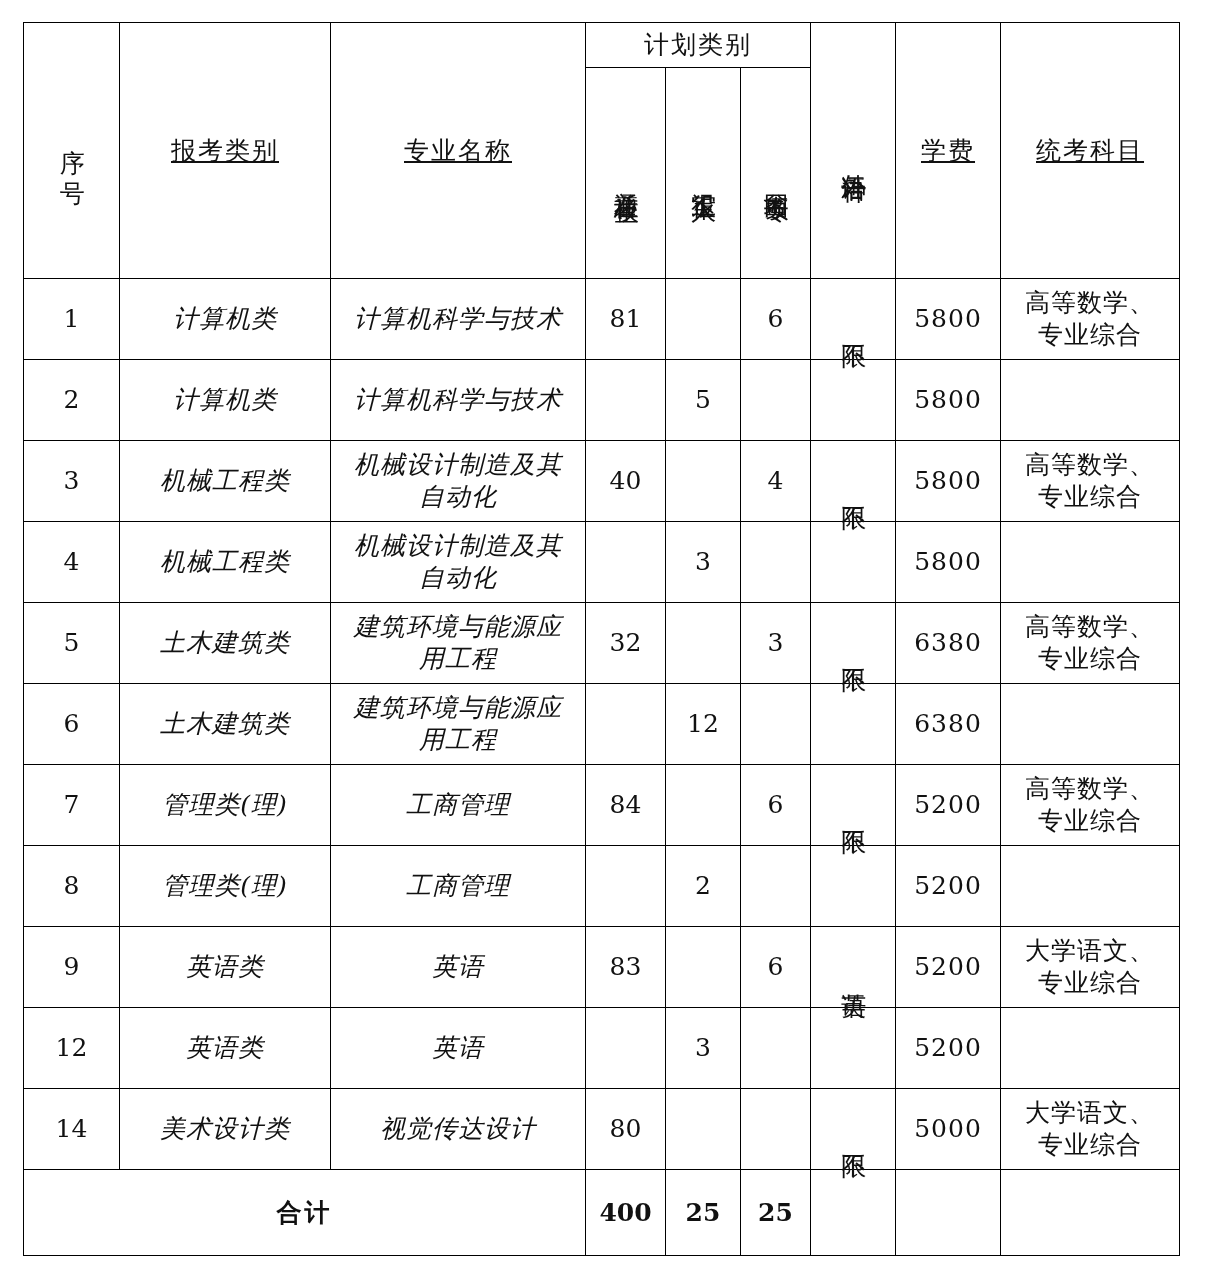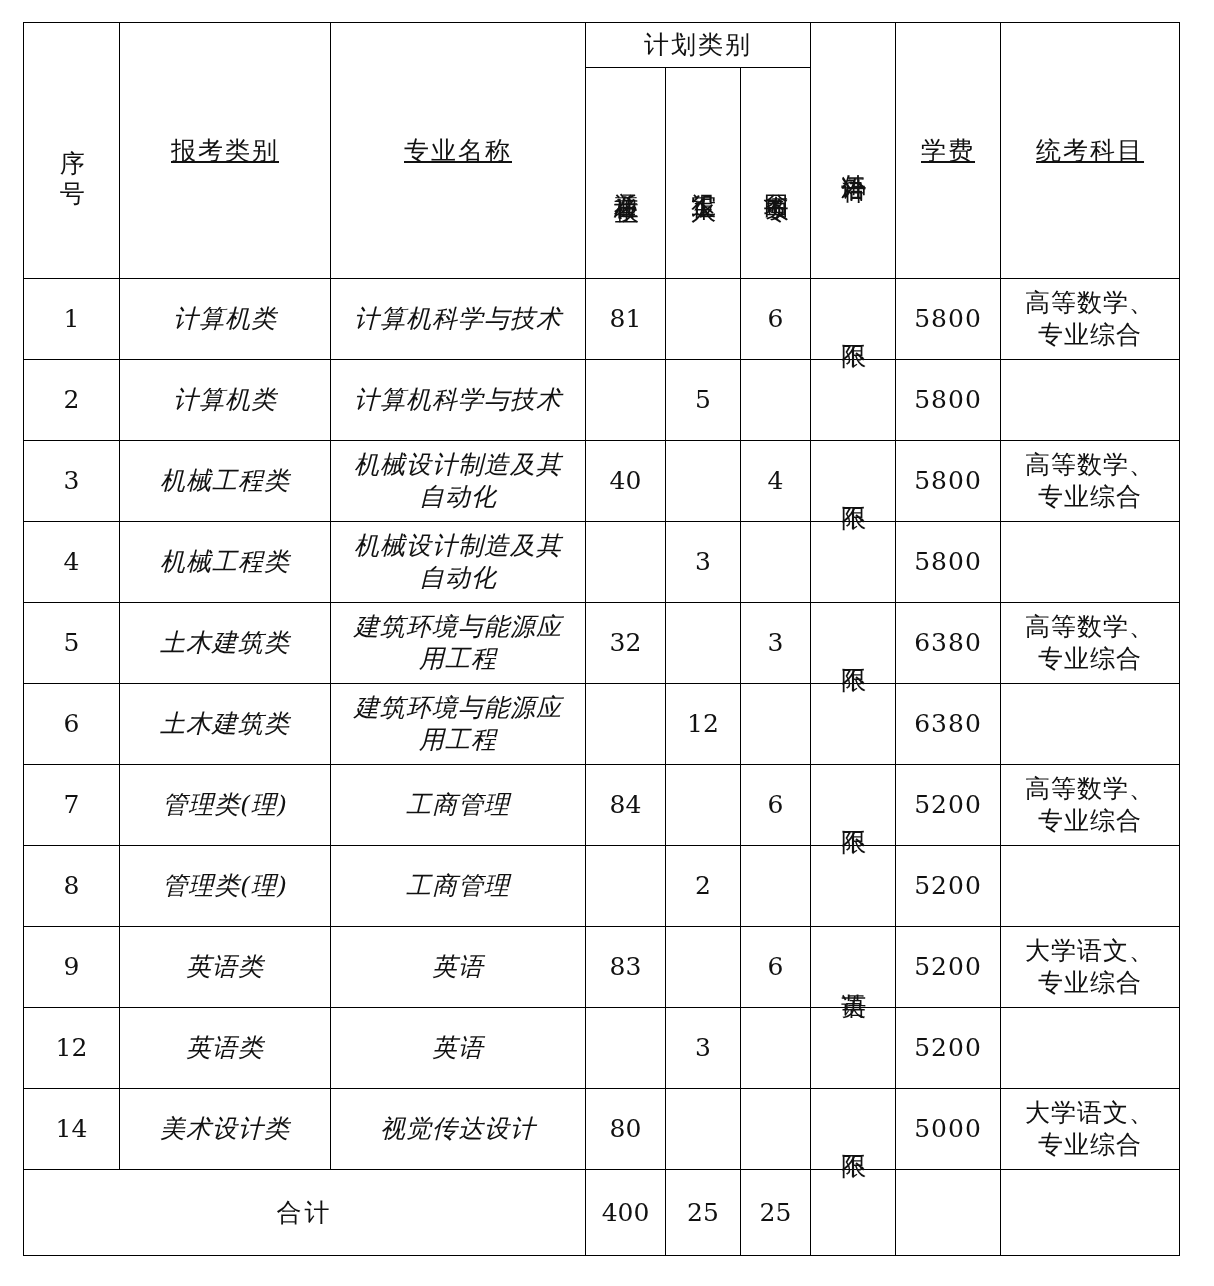--- a/index.html
+++ b/index.html
@@ -79,21 +79,21 @@
     letter-spacing: 1px;
   }
   td.r-seq { font-size: 24px; }
   td.r-num { font-size: 24px; }
   td.r-fee { font-size: 24px; letter-spacing: 1px; margin-top: 20px; }
   td.r-cat, td.r-major { font-size: 25px; letter-spacing: 1px; font-style: italic; }
   td.r-subj { font-size: 24px; letter-spacing: 1px; }
   td.r-total-label { font-size: 25px; letter-spacing: 3px; }
 
   tr.data-row td { height: 80px; }
-  tr.total-row td { height: 85px; }
+  tr.total-row td { height: 85px; font-weight: bold; }
 
   .nowrapline { white-space: pre-line; }
 </style>
 </head>
 <body>
 
 <div id="page">
 
   <table class="plan-table">
     <colgroup>

